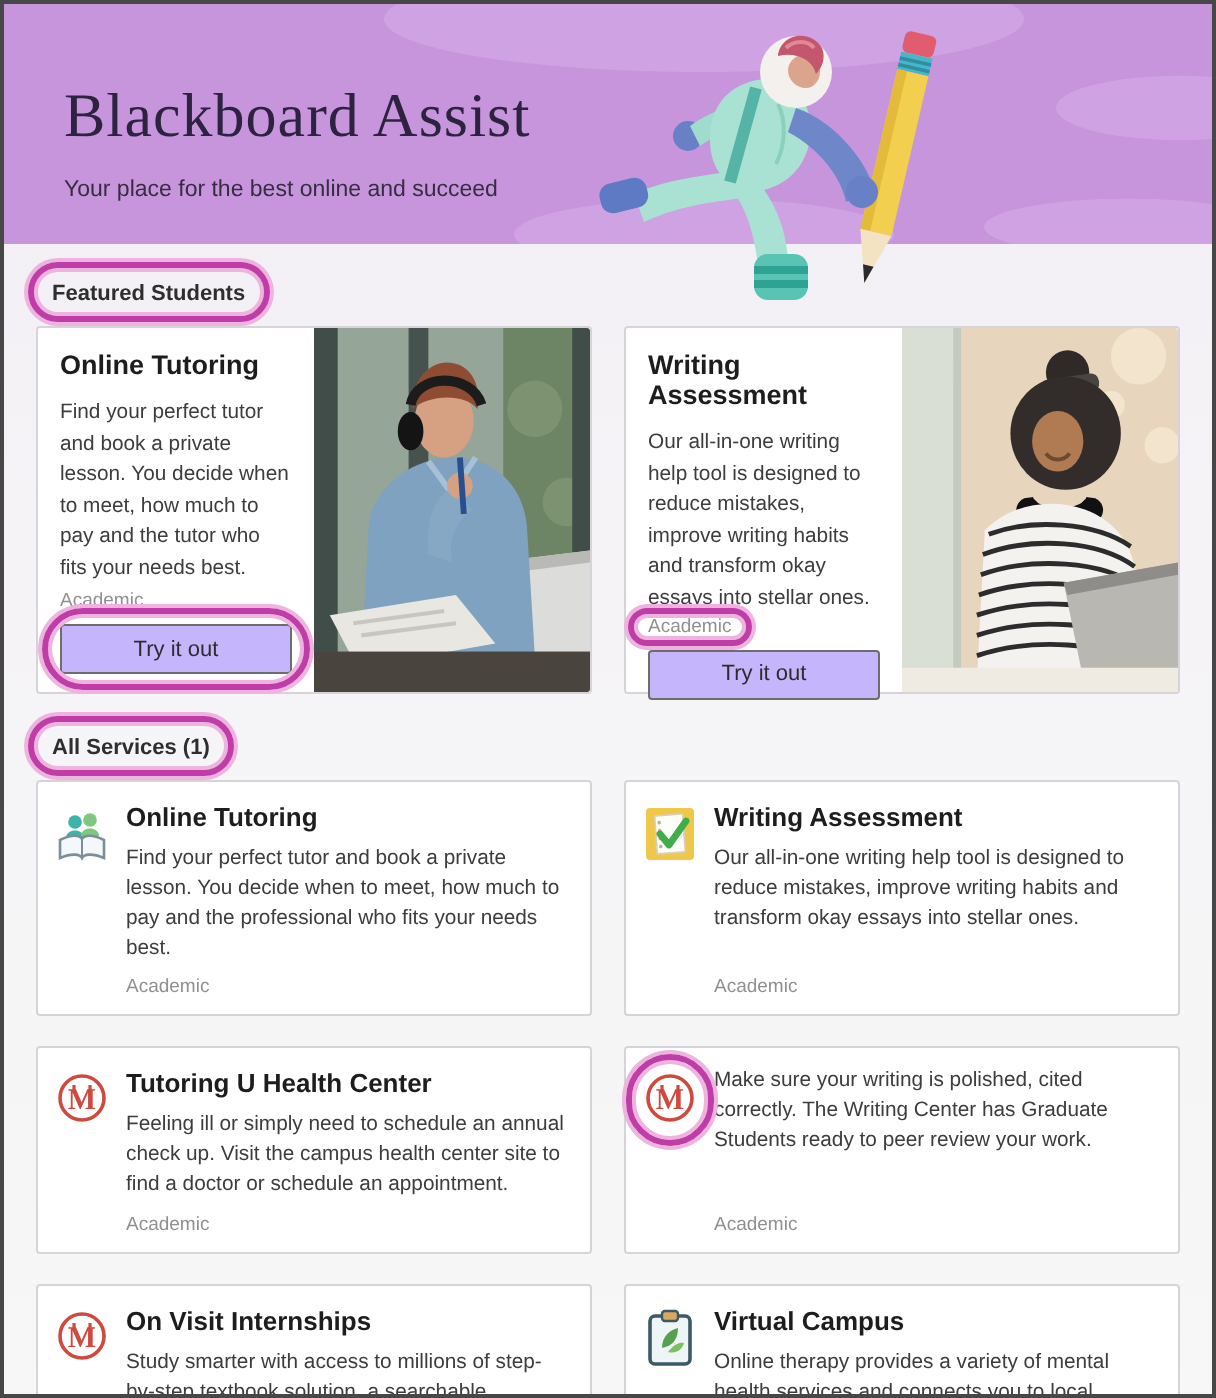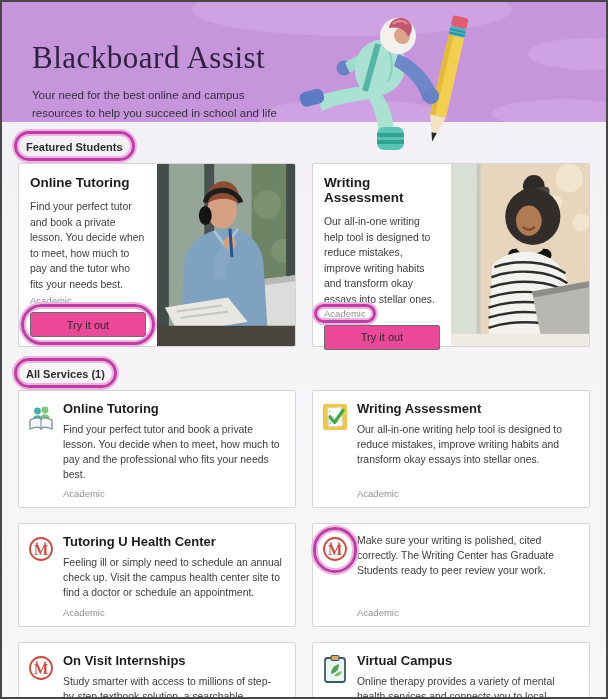--- a/index.html
+++ b/index.html
@@ -32,21 +32,21 @@
   .ring-icon  { inset:-8px -9px; }
   
   .featured-grid { display:grid; grid-template-columns:1fr 1fr; gap:16px; }
   .fcard { background:#fff; border:1px solid #d7d4d9; border-radius:2px; height:182px; display:flex; overflow:visible; }
   .fc-text { width:50%; box-sizing:border-box; padding:11px 11px 9px; display:flex; flex-direction:column; }
   .fc-text h3 { margin:0 0 9px; font-size:13.5px; color:#1d1d1d; }
   .fc-text p { margin:0; font-size:10.4px; line-height:1.5; color:#3d3d3d; }
   .fc-cat { margin-top:auto; font-size:9.5px; color:#909090; padding-bottom:6px; }
   .cat-wrap { position:relative; display:inline-block; }
   .btn-wrap { position:relative; }
-  .try-btn { display:block; width:100%; height:25px; background:#ec4899; border:1px solid #6d6d6d; border-radius:2px;
+  .try-btn { display:block; width:100%; height:25px; background:#c4b5fd; border:1px solid #6d6d6d; border-radius:2px;
              font-family:inherit; font-size:11px; color:#2c2c2c; cursor:pointer; }
   .fc-photo { width:50%; overflow:hidden; border-radius:0 2px 2px 0; }
   .fc-photo svg { display:block; width:100%; height:100%; }
   
   .services-grid { display:grid; grid-template-columns:1fr 1fr; column-gap:16px; row-gap:15px; }
   .scard { background:#fff; border:1px solid #d7d4d9; border-radius:2px; box-sizing:border-box;
            min-height:86px; padding:9px 12px 8px 9px; display:flex; gap:9px; cursor:pointer; }
   .s-icon { width:26px; height:30px; flex:none; margin-top:2px; position:relative; }
   .s-body { display:flex; flex-direction:column; flex:1; min-width:0; }
   .s-body h3 { margin:1px 0 6px; font-size:13px; color:#1d1d1d; }
@@ -62,22 +62,21 @@
     <svg class="hero-clouds" viewBox="0 0 604 127" preserveAspectRatio="none">
       <g fill="#d3a9e6" opacity="0.7">
         <ellipse cx="350" cy="8" rx="160" ry="28"></ellipse>
         <ellipse cx="588" cy="55" rx="62" ry="17"></ellipse>
         <ellipse cx="350" cy="122" rx="95" ry="19"></ellipse>
         <ellipse cx="562" cy="118" rx="72" ry="15"></ellipse>
       </g>
     </svg>
     <h1>Blackboard Assist</h1>
     <p class="sub">
-      <span>Your need for the best online and campus</span><br>
-      <span>resources to help you succeed in school and life</span>
+      <span>Your place for the best online and succeed</span><br>
     </p>
   </header>
 
   <svg class="astronaut" viewBox="0 0 188 156">
 
     <circle cx="50" cy="66" r="7.5" fill="#6780c6"></circle>
     <path d="M86,52 C74,49 62,53 51,61 L56,71 C66,64 76,61 87,60 Z" fill="#9fdccd"></path>
 
     <path d="M84,82 C64,85 40,87 23,95 L28,109 C47,100 68,98 88,96 Z" fill="#a9e2d3"></path>
     <g transform="rotate(-14 19 96)">

